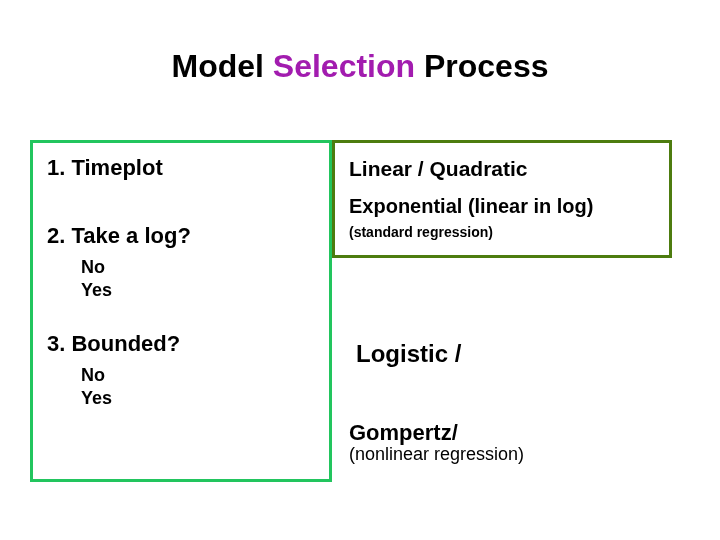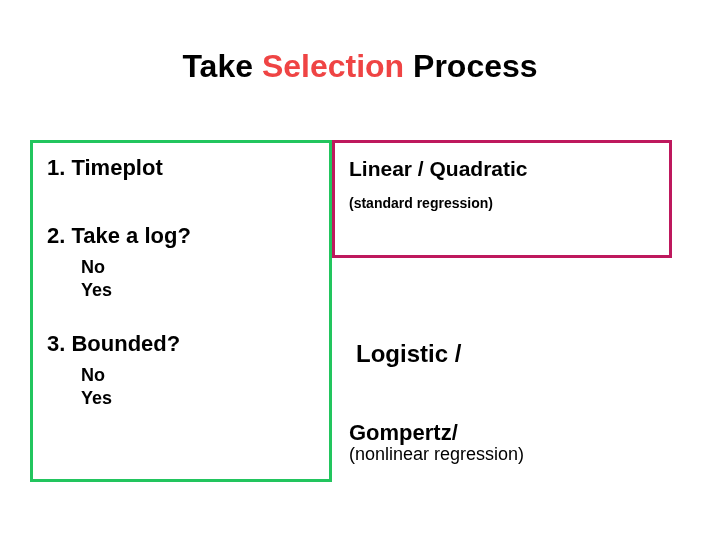--- a/index.html
+++ b/index.html
@@ -13,21 +13,21 @@
   }
   .title {
     position: absolute;
     top: 48px;
     left: 0;
     width: 720px;
     text-align: center;
     font-size: 32px;
     font-weight: bold;
   }
-  .title .red { color: #ef4444; }
+  .title .red { color: #a21caf; }
   .left-box {
     position: absolute;
     left: 30px;
     top: 140px;
     width: 302px;
     height: 342px;
     border: 3px solid #22c55e;
     padding: 12px 14px;
   }
   .step {
@@ -42,21 +42,21 @@
     margin-left: 34px;
     margin-bottom: 2px;
   }
   .subgroup { margin-bottom: 30px; }
   .right-box {
     position: absolute;
     left: 332px;
     top: 140px;
     width: 340px;
     height: 118px;
-    border: 3px solid #be185d;
+    border: 3px solid #4d7c0f;
     padding: 14px 14px 10px 14px;
   }
   .rline1 {
     font-size: 21px;
     font-weight: bold;
     margin-bottom: 14px;
   }
   .rline2 {
     font-size: 20px;
     font-weight: bold;
@@ -85,37 +85,38 @@
     left: 349px;
     top: 444px;
     font-size: 18px;
     font-weight: normal;
   }
 </style>
 </head>
 <body>
 
 <div class="title">
-  <span>Take </span><span class="red">Selection</span><span> Process</span>
+  <span>Model </span><span class="red">Selection</span><span> Process</span>
 </div>
 
 <div class="left-box">
   <div class="step">1. Timeplot</div>
   <div class="step tight">2. Take a log?</div>
   <div class="subgroup">
     <div class="sub">No</div>
     <div class="sub">Yes</div>
   </div>
   <div class="step tight">3. Bounded?</div>
   <div class="subgroup">
     <div class="sub">No</div>
     <div class="sub">Yes</div>
   </div>
 </div>
 
 <div class="right-box">
   <div class="rline1">Linear / Quadratic</div>
+  <div class="rline2">Exponential (linear in log)</div>
   <div class="rline3">(standard regression)</div>
 </div>
 
 <div class="logistic">Logistic /</div>
 <div class="gompertz">Gompertz/</div>
 <div class="nonlin">(nonlinear regression)</div>
 
 </body></html>

